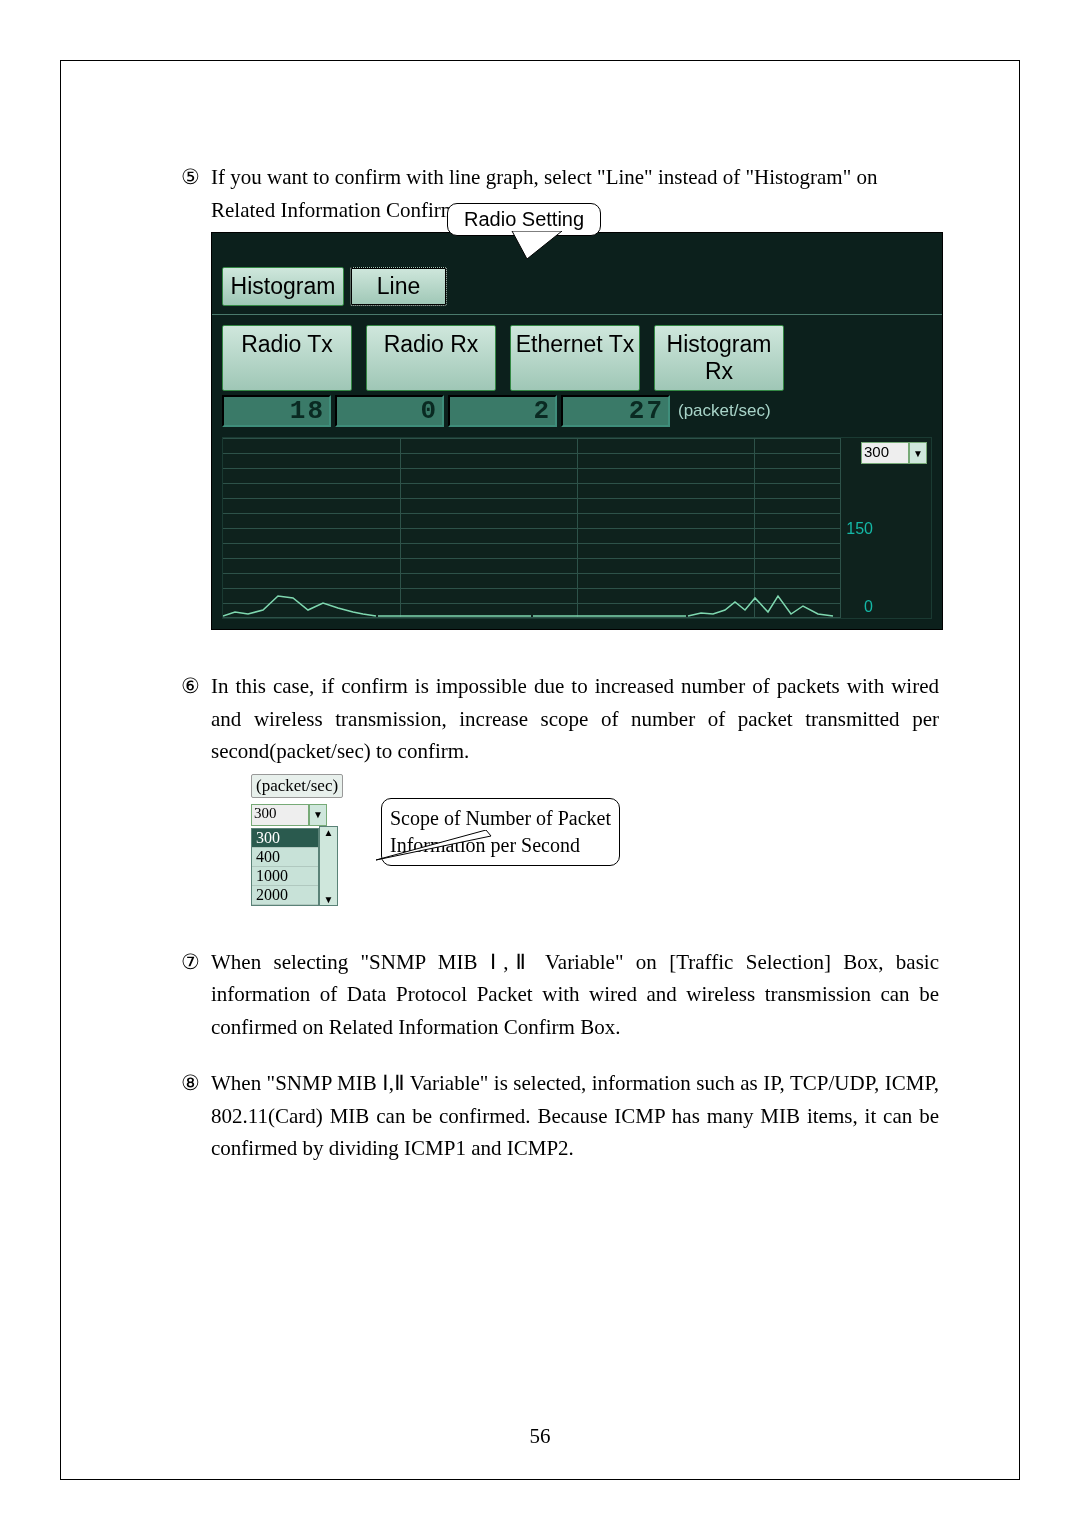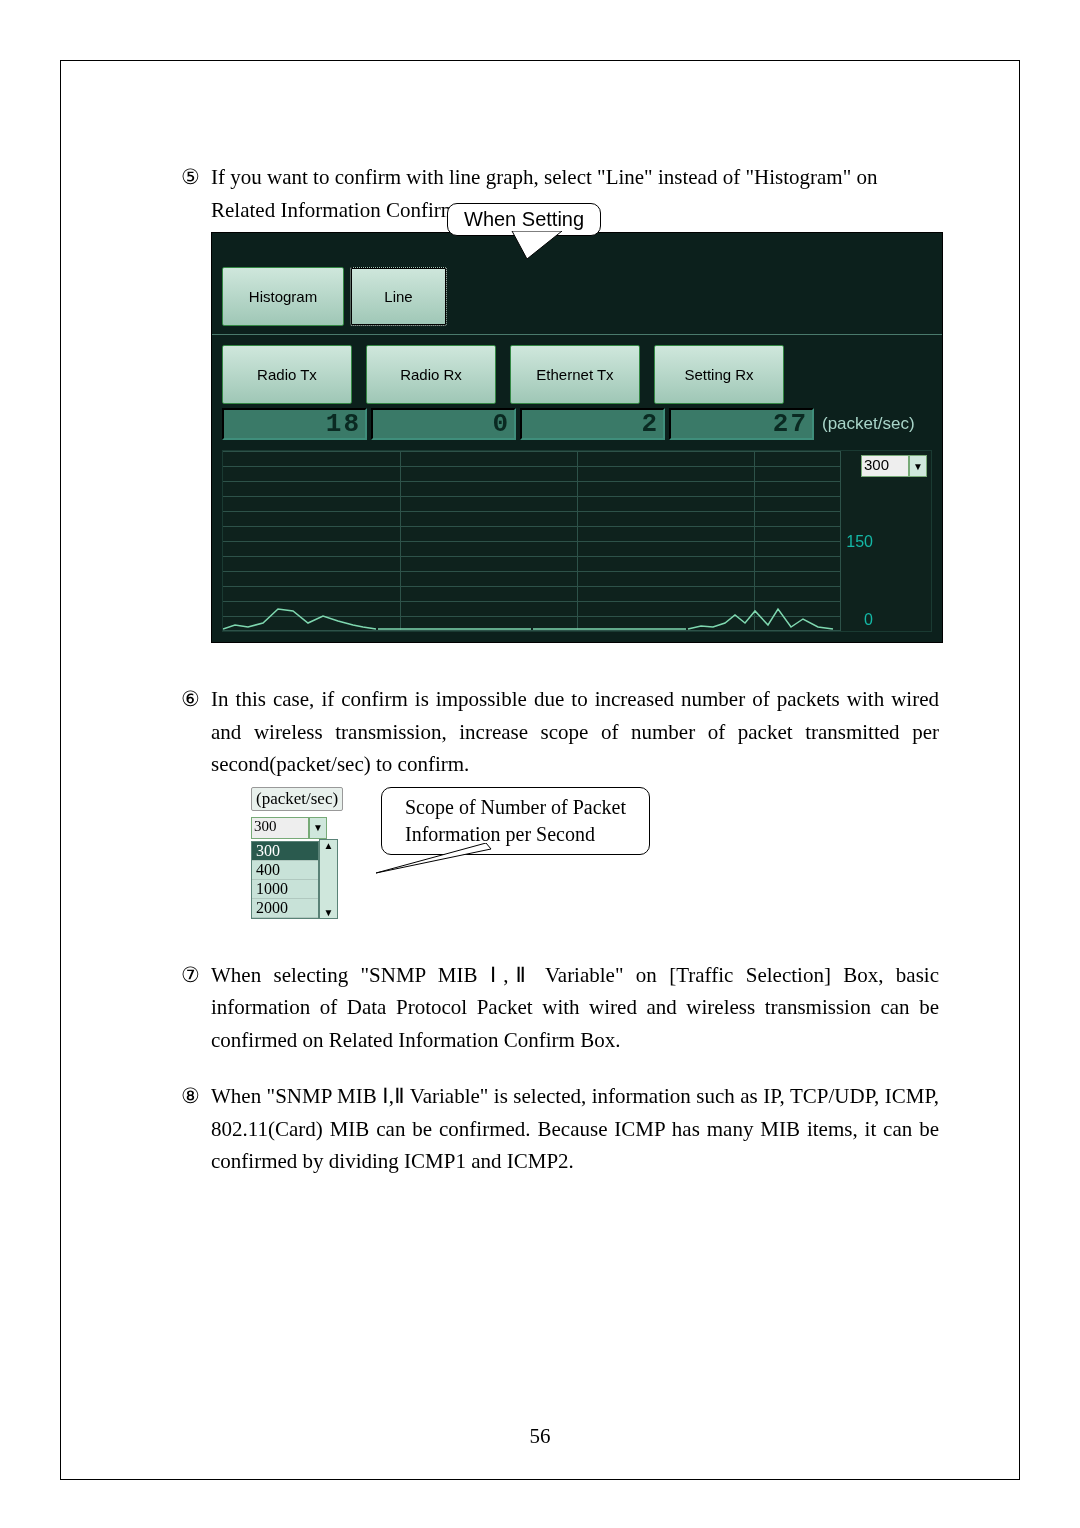--- a/index.html
+++ b/index.html
@@ -10,27 +10,27 @@
   .item .txt{flex:1;}
   .txt.justify{text-align:justify;text-justify:inter-word;}
   .fig{margin-left:30px;margin-top:4px;margin-bottom:40px;}
   .page-num{position:absolute;bottom:30px;left:0;right:0;text-align:center;font-size:21px;}
   
   .fig1{border:1px solid #000;background:#0c201c;width:730px;color:#9dd6c9;font-family:Arial,Helvetica,sans-serif;position:relative;}
   
   .callout{background:#fff;color:#000;border:1px solid #000;border-radius:10px;padding:4px 16px;font-size:20px;display:inline-block;}
   .callout-wrap1{position:absolute;left:235px;top:-30px;z-index:3;}
   .tabs-row{display:flex;padding:10px 0 6px 10px;}
-  .btn{background:linear-gradient(#cfe7dc,#9fc7b6);color:#000;border:1px solid #384;border-radius:2px;padding:20px 0;font-size:15px;text-align:center;}
+  .btn{background:linear-gradient(#cfe7dc,#9fc7b6);color:#000;border:1px solid #384;border-radius:2px;padding:5px 0;font-size:23px;text-align:center;}
   .tab1{width:120px;margin-right:6px;}
   .tab2{width:95px;border:1px dotted #000;box-shadow:inset 0 0 0 1px #000;}
   .hdr-row{display:flex;padding:4px 0 4px 10px;}
   .hdr{width:128px;margin-right:14px;}
   .lcd-row{display:flex;align-items:center;padding:0 0 4px 10px;}
-  .lcd{width:145px;height:32px;background:#3a7a68;border:2px inset #1a3a32;margin-right:4px;display:flex;align-items:center;justify-content:flex-end;color:#0a2a22;font-family:"Courier New",monospace;font-weight:bold;font-size:26px;padding-right:4px;box-sizing:border-box;}
+  .lcd{width:109px;height:32px;background:#3a7a68;border:2px inset #1a3a32;margin-right:4px;display:flex;align-items:center;justify-content:flex-end;color:#0a2a22;font-family:"Courier New",monospace;font-weight:bold;font-size:26px;padding-right:4px;box-sizing:border-box;}
   .lcd span{letter-spacing:2px;}
   .pktsec{color:#a8d4c8;font-size:17px;margin-left:4px;}
   .graph-area{position:relative;height:180px;margin:6px 10px 10px 10px;background:#0e221d;border:1px solid #1a3a32;}
   .gridline{position:absolute;left:0;right:90px;height:1px;background:#2d5249;}
   .vgrid{position:absolute;top:0;bottom:0;width:1px;background:#2d5249;}
   .scale-box{position:absolute;right:4px;top:4px;}
   .scale-sel{display:flex;align-items:center;}
   .scale-input{background:#eee;border:1px solid #7a7;color:#000;width:42px;height:20px;font-size:15px;padding:0 2px;}
   .dd{width:16px;height:20px;border:1px solid #7a7;background:#cfe7dc;display:flex;align-items:center;justify-content:center;font-size:10px;color:#000;}
   .ylabel{position:absolute;right:58px;color:#14b8a6;font-size:16px;}
@@ -39,53 +39,53 @@
   
   .fig2{display:flex;align-items:flex-start;margin-left:40px;}
   .fig2-left{width:120px;}
   .pktlbl{color:#000;font-size:17px;background:#e8f0ec;border:1px solid #999;border-radius:2px;padding:1px 4px;display:inline-block;}
   .sel-row{display:flex;margin-top:6px;}
   .listbox{margin-top:2px;border:1px solid #5a8277;background:#c8e2d8;width:66px;font-size:16px;color:#000;}
   .listbox .opt{padding:0 4px;border-bottom:1px solid #b0c8bf;line-height:18px;}
   .listbox .opt.sel{background:#2a5a4e;color:#fff;}
   .listscroll{width:17px;background:#cfe7dc;border:1px solid #5a8277;display:flex;flex-direction:column;justify-content:space-between;align-items:center;font-size:10px;}
   .callout-wrap2{position:relative;margin-left:10px;}
-  .callout2{padding:6px 23px;font-size:20px;line-height:1.35;white-space:nowrap;}
+  .callout2{padding:6px 8px;font-size:20px;line-height:1.35;white-space:nowrap;margin-top:24px;}
   svg{display:block;}
 </style>
 </head>
 <body>
 
 <div class="page">
   <div class="inner">
 
     <div class="item">
       <div class="marker">⑤</div>
       <div class="txt">If you want to confirm with line graph, select "Line" instead of "Histogram" on Related Information Confirm Box.</div>
     </div>
 
     <div class="fig">
       <div class="fig1">
         <div class="callout-wrap1">
-          <div class="callout">When Setting</div>
+          <div class="callout">Radio Setting</div>
           <svg width="60" height="30" style="position:absolute;left:60px;top:28px;">
             <path d="M5 0 L55 0 L20 28 Z" fill="#fff" stroke="#000"></path>
           </svg>
         </div>
         <div style="height:24px;"></div>
         <div class="tabs-row">
           <div class="btn tab1">Histogram</div>
           <div class="btn tab2">Line</div>
         </div>
         <div style="height:1px;background:#4a7a6c;margin:2px 0 6px 0;"></div>
         <div class="hdr-row">
           <div class="btn hdr">Radio Tx</div>
           <div class="btn hdr">Radio Rx</div>
           <div class="btn hdr">Ethernet Tx</div>
-          <div class="btn hdr">Setting Rx</div>
+          <div class="btn hdr">Histogram Rx</div>
         </div>
         <div class="lcd-row">
           <div class="lcd">
               <span>18</span>
             </div>
           <div class="lcd">
               <span>0</span>
             </div>
           <div class="lcd">
               <span>2</span>

